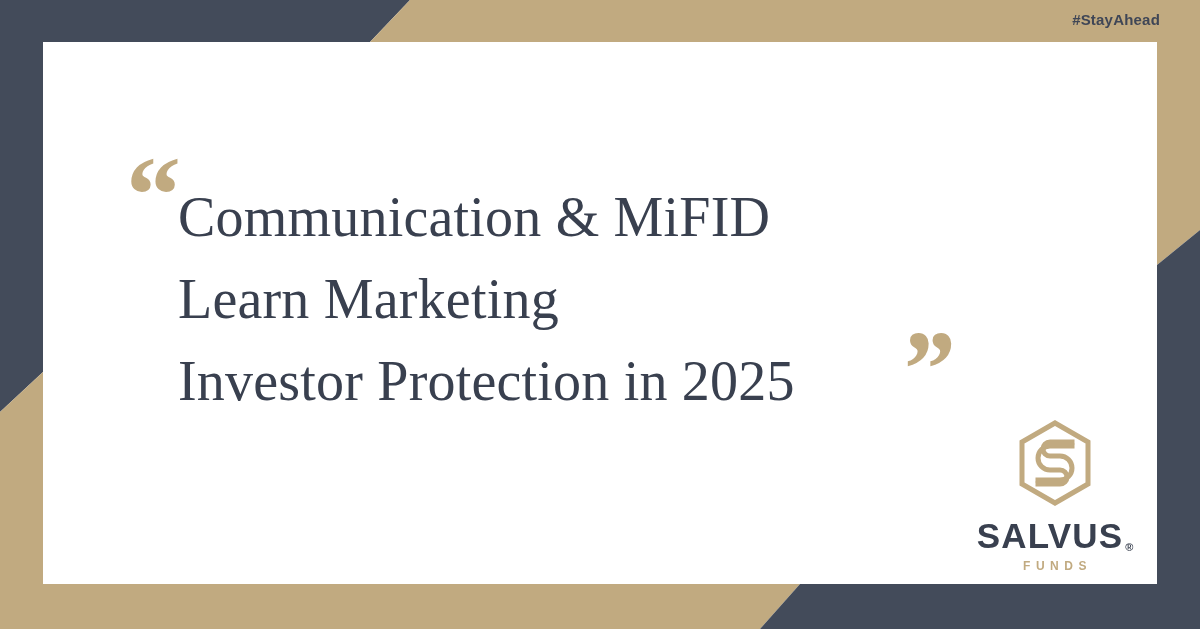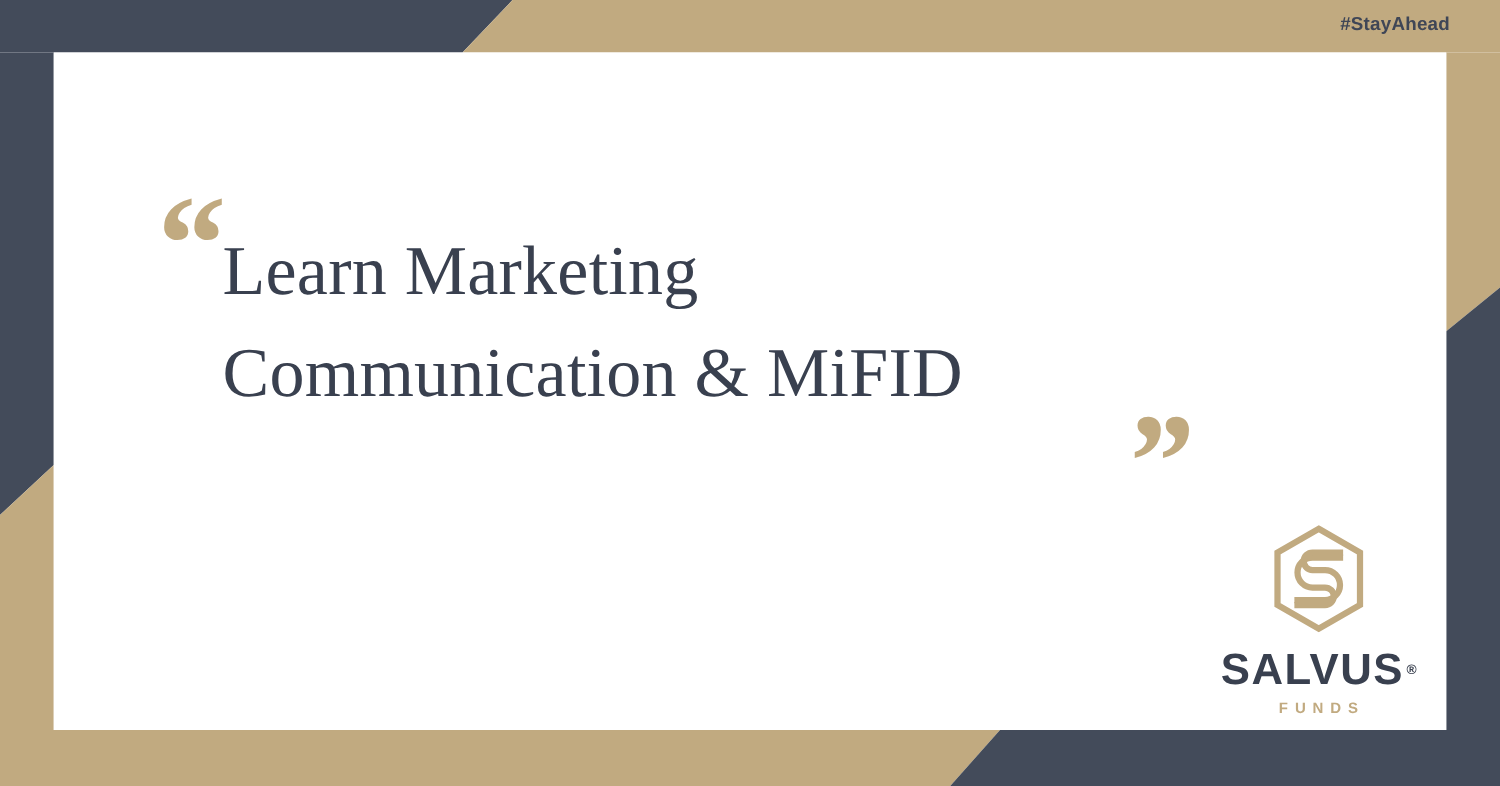--- a/index.html
+++ b/index.html
@@ -104,21 +104,21 @@
     text-align:center;
   }
 
   #logo-mark {
     display:block;
     margin:0 auto 12px auto;
   }
 
   #logo-wordmark-row {
     display:flex;
-    align-items:center;
+    align-items:flex-end;
     justify-content:center;
     gap:2px;
   }
 
   #logo-wordmark {
     font-family:"Liberation Sans", sans-serif;
     font-size:35px;
     font-weight:bold;
     letter-spacing:1.2px;
     color:#39404f;
@@ -169,22 +169,23 @@
 
   <div id="white-panel"></div>
 
   <div id="hashtag">#StayAhead</div>
 
   <div id="headline-block">
 
     <span class="quote-open">“</span>
 
     <div id="headline-lines">
+      <div class="headline-line">Communication &amp; MiFID</div>
       <div class="headline-line">Learn Marketing</div>
-      <div class="headline-line">Communication &amp; MiFID</div>
+      <div class="headline-line">Investor Protection in 2025</div>
     </div>
 
     <span class="quote-close">”</span>
   </div>
 
   <div id="logo-lockup">
 
     <svg id="logo-mark" width="78" height="86" viewBox="0 0 78 86">
 
       <polygon points="39,3 72,22 72,64 39,83 6,64 6,22" fill="none" stroke="#C1AA80" stroke-width="5"></polygon>

